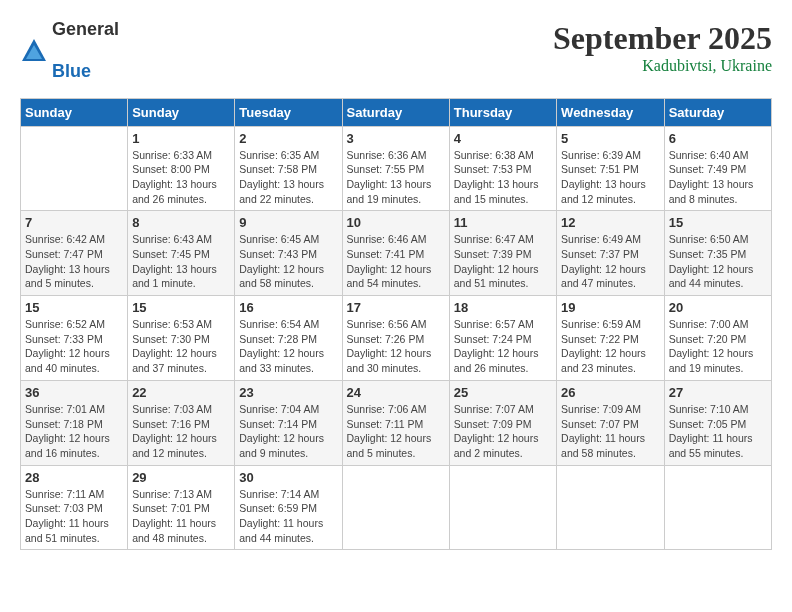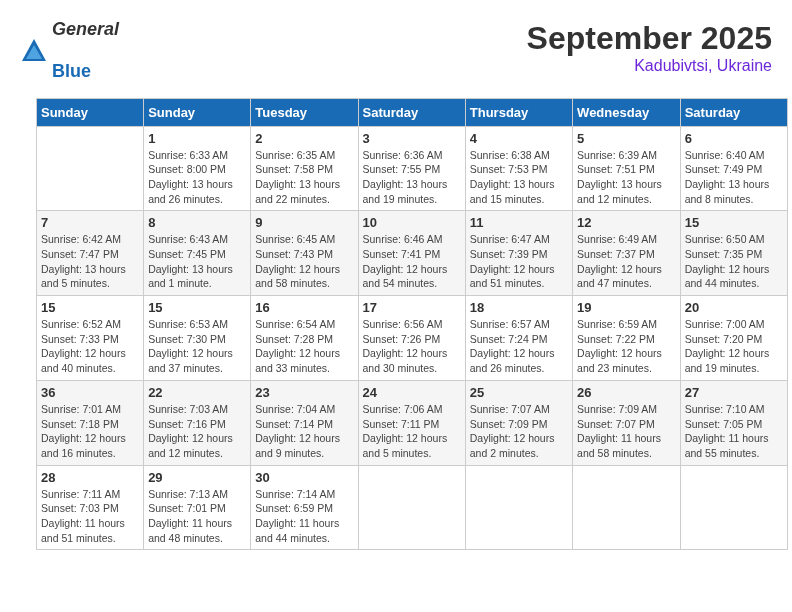--- a/index.html
+++ b/index.html
@@ -22,50 +22,49 @@
     }
     .logo-text {
       display: flex;
       flex-direction: column;
       line-height: 1.1;
     }
     .logo-general {
       font-size: 18px;
       font-weight: bold;
       color: #333;
-      font-style: italic;
     }
     .logo-blue {
       font-size: 18px;
       font-weight: bold;
       color: #1a6bb5;
       margin-top: 22px;
     }
     .logo-icon {
       width: 28px;
       height: 28px;
       margin-right: 4px;
     }
     .month-title-area {
       text-align: right;
+      font-family: Liberation Serif, serif;
     }
     .month-title {
       font-size: 32px;
       font-weight: bold;
       color: #333;
     }
     .location-title {
       font-size: 16px;
-      color: #6d28d9;
+      color: #15803d;
     }
     .calendar {
       width: 100%;
       border-collapse: collapse;
       font-size: 11px;
-      margin-left: 16px;
     }
     .calendar th {
       background-color: #1a6bb5;
       color: #fff;
       padding: 6px 4px;
       text-align: left;
       font-size: 13px;
       font-weight: bold;
       border: 1px solid #ccc;
     }

